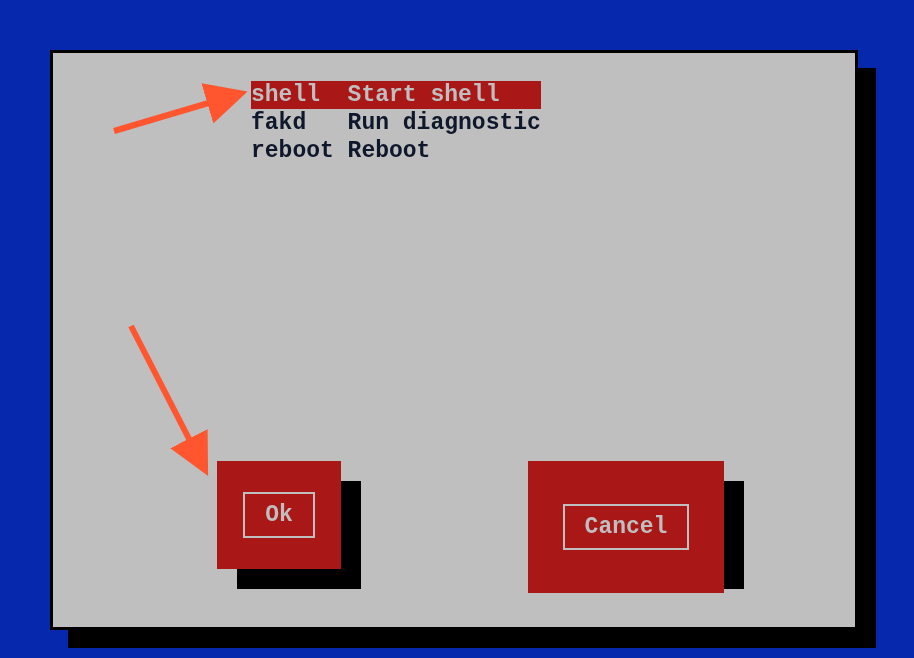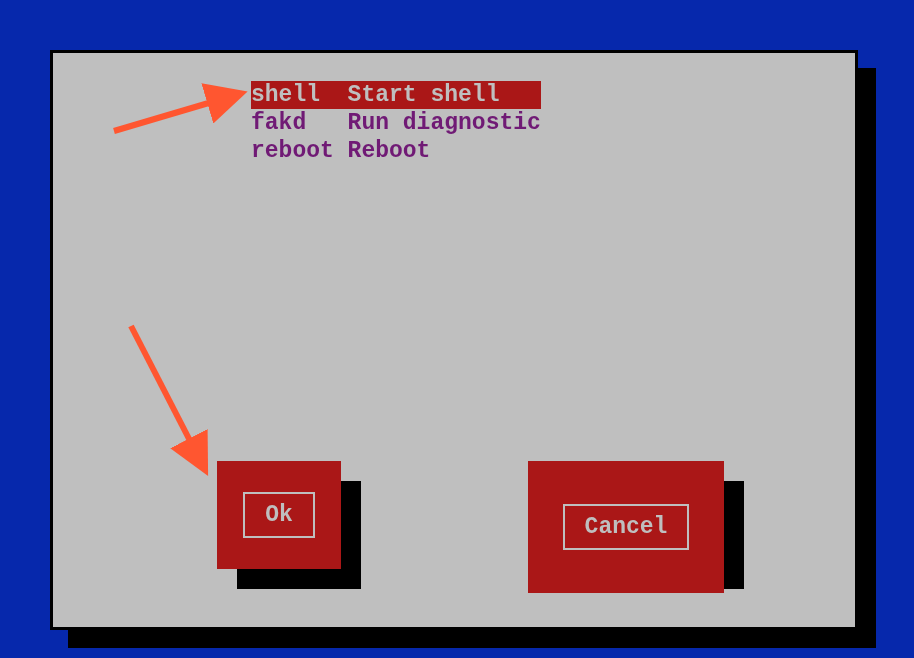--- a/index.html
+++ b/index.html
@@ -36,21 +36,21 @@
       position: absolute;
       left: 198px;
       top: 28px;
       font-size: 23px;
       font-weight: bold;
       line-height: 28px;
       white-space: pre;
     }
     .menu-item {
       display: block;
-      color: #701a75;
+      color: #0f172a;
     }
     .menu-item.selected {
       background: #aa1717;
       color: #bfbfbf;
     }
     .menu-key {
       display: inline-block;
       width: 7ch;
     }
     .menu-desc {

